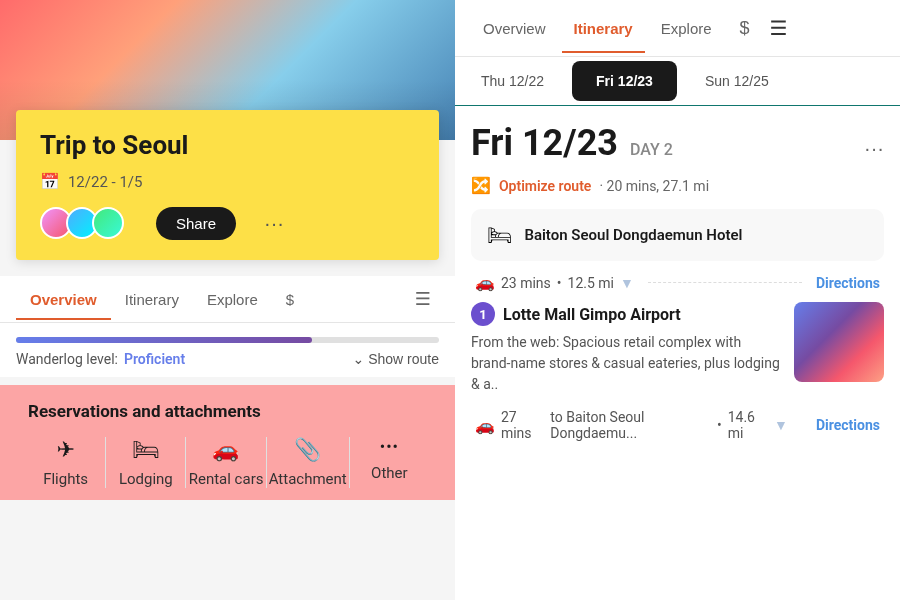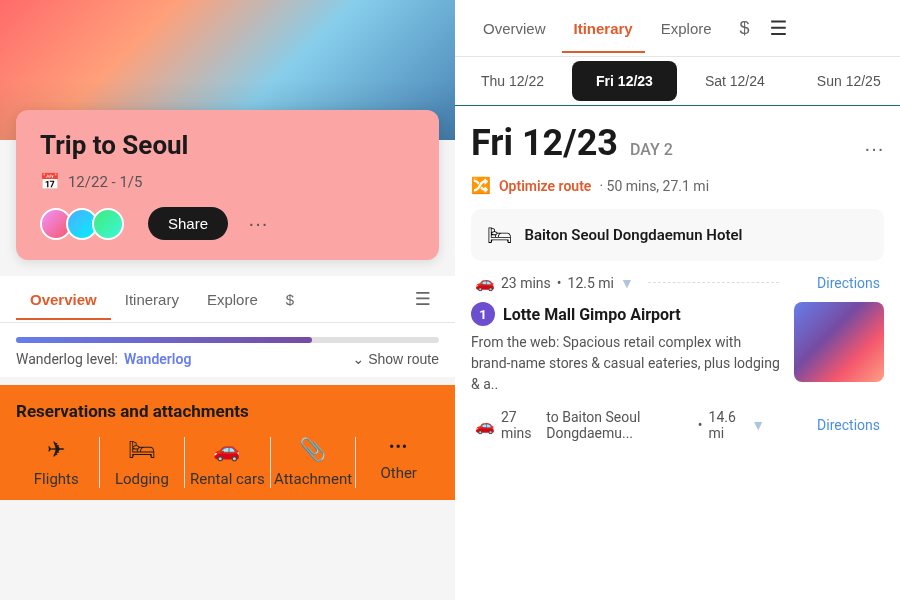--- a/index.html
+++ b/index.html
@@ -33,22 +33,22 @@
     .hero-image::after {
       content: '';
       position: absolute;
       bottom: 0; left: 0; right: 0;
       height: 60px;
       background: linear-gradient(to bottom, transparent, rgba(0,0,0,0.1));
     }
 
     .trip-card {
       margin: -30px 16px 0;
-      background: #fca5a5;
-      border-radius: 12px;
+      background: #fde047;
+      border-radius: 4px;
       padding: 20px 24px 20px;
       box-shadow: 0 2px 12px rgba(0,0,0,0.12);
       z-index: 2;
       position: relative;
     }
 
     .trip-title {
       font-size: 26px;
       font-weight: 700;
       color: #1a1a1a;
@@ -60,22 +60,21 @@
       align-items: center;
       gap: 8px;
       color: #555;
       font-size: 15px;
       margin-bottom: 16px;
     }
     .calendar-icon { font-size: 16px; }
 
     .trip-actions {
       display: flex;
-      align-items: center;
-      gap: 12px;
+      gap: 20px;
     }
     .avatars {
       display: flex;
       margin-right: 4px;
     }
     .avatar {
       width: 32px;
       height: 32px;
       border-radius: 50%;
       border: 2px solid white;
@@ -185,22 +184,22 @@
       gap: 4px;
       color: #555;
       font-size: 14px;
       cursor: pointer;
       background: none;
       border: none;
     }
 
     
     .reservations-section {
-      padding: 16px 16px 12px;
-      background: #f97316;
+      padding: 16px 28px 12px;
+      background: #fca5a5;
       margin-top: 8px;
     }
     .reservations-title {
       font-size: 17px;
       font-weight: 700;
       color: #1a1a1a;
       margin-bottom: 16px;
     }
     .reservation-icons {
       display: flex;
@@ -384,24 +383,23 @@
       align-items: center;
       gap: 6px;
       padding: 8px 4px;
       margin-bottom: 2px;
       font-size: 14px;
       color: #555;
     }
     .transit-icon { font-size: 16px; }
     .transit-link {
       color: #4a90e2;
-      font-weight: 400;
+      font-weight: 700;
       cursor: pointer;
       text-decoration: none;
-      margin-left: 24px;
     }
     .transit-dots {
       flex: 1;
       border-bottom: 1px dashed #ddd;
       margin: 0 8px;
     }
 
     
     .place-card {
       display: flex;
@@ -498,21 +496,21 @@
     <button class="left-tab">$</button>
     <button class="left-tab-more">☰</button>
   </div>
 
   <div class="wanderlog-section">
     <div class="progress-bar-bg">
       <div class="progress-bar-fill"></div>
     </div>
     <div class="wanderlog-text">
       <span>Wanderlog level:</span>
-      <span class="wanderlog-level">Wanderlog</span>
+      <span class="wanderlog-level">Proficient</span>
       <button class="show-steps">
         <span>⌄</span>
         <span>Show route</span>
       </button>
     </div>
   </div>
 
   <div class="reservations-section">
     <div class="reservations-title">Reservations and attachments</div>
     <div class="reservation-icons">
@@ -550,37 +548,36 @@
     <button class="right-nav-tab">Overview</button>
     <button class="right-nav-tab active">Itinerary</button>
     <button class="right-nav-tab">Explore</button>
     <button class="right-nav-dollar">$</button>
     <button class="right-nav-menu">☰</button>
   </div>
 
   <div class="date-tabs">
     <button class="date-tab">Thu 12/22</button>
     <button class="date-tab active">Fri 12/23</button>
-    <button class="date-tab">Sat 12/24</button>
     <button class="date-tab">Sun 12/25</button>
 
   </div>
 
   <div class="itinerary-content">
 
     <div class="day-header">
       <span class="day-date">Fri 12/23</span>
       <span class="day-num">DAY 2</span>
       <button class="day-more">···</button>
     </div>
 
     <div class="optimize-route">
       <span class="optimize-icon">🔀</span>
       <span>Optimize route</span>
-      <span class="meta">· 50 mins, 27.1 mi</span>
+      <span class="meta">· 20 mins, 27.1 mi</span>
     </div>
 
     <div class="hotel-card">
       <span class="hotel-icon">🛏</span>
       <span class="hotel-name">Baiton Seoul Dongdaemun Hotel</span>
     </div>
 
     <div class="transit-row">
       <span class="transit-icon">🚗</span>
       <span>23 mins</span>

